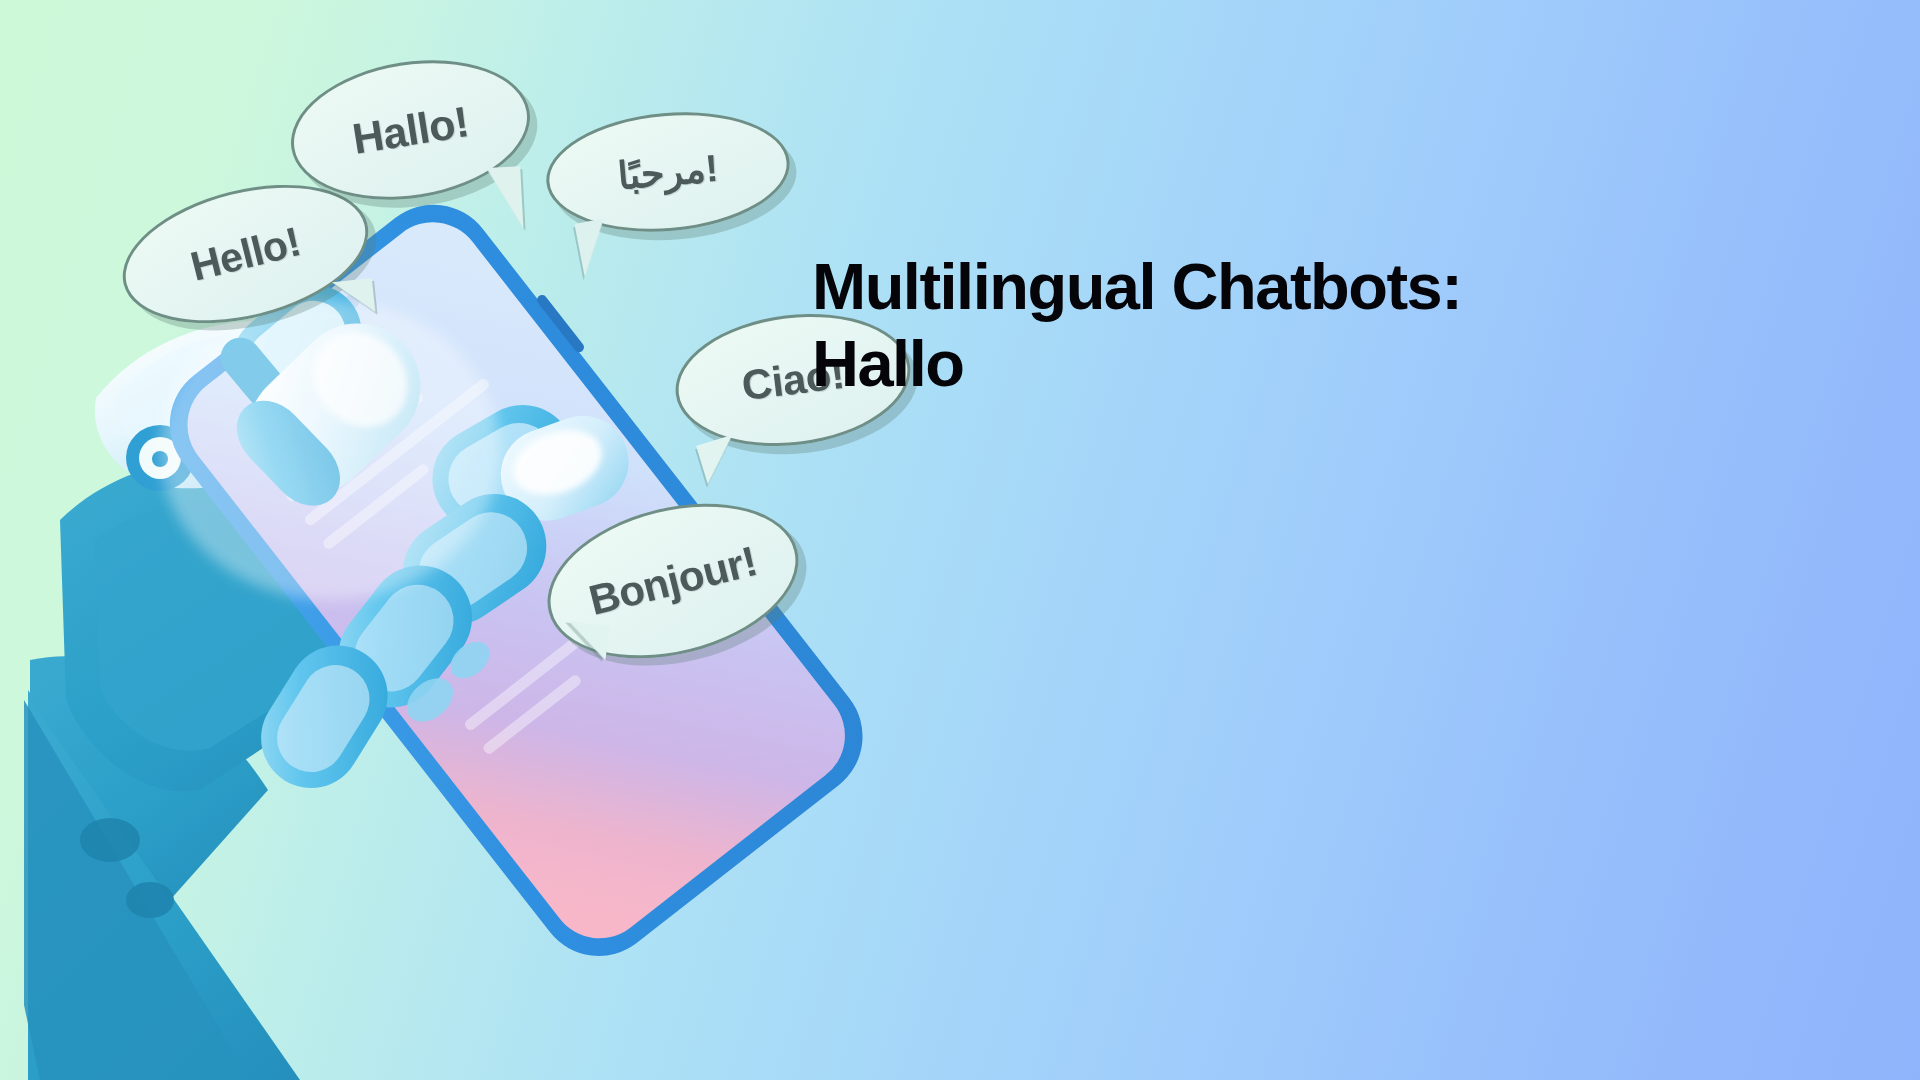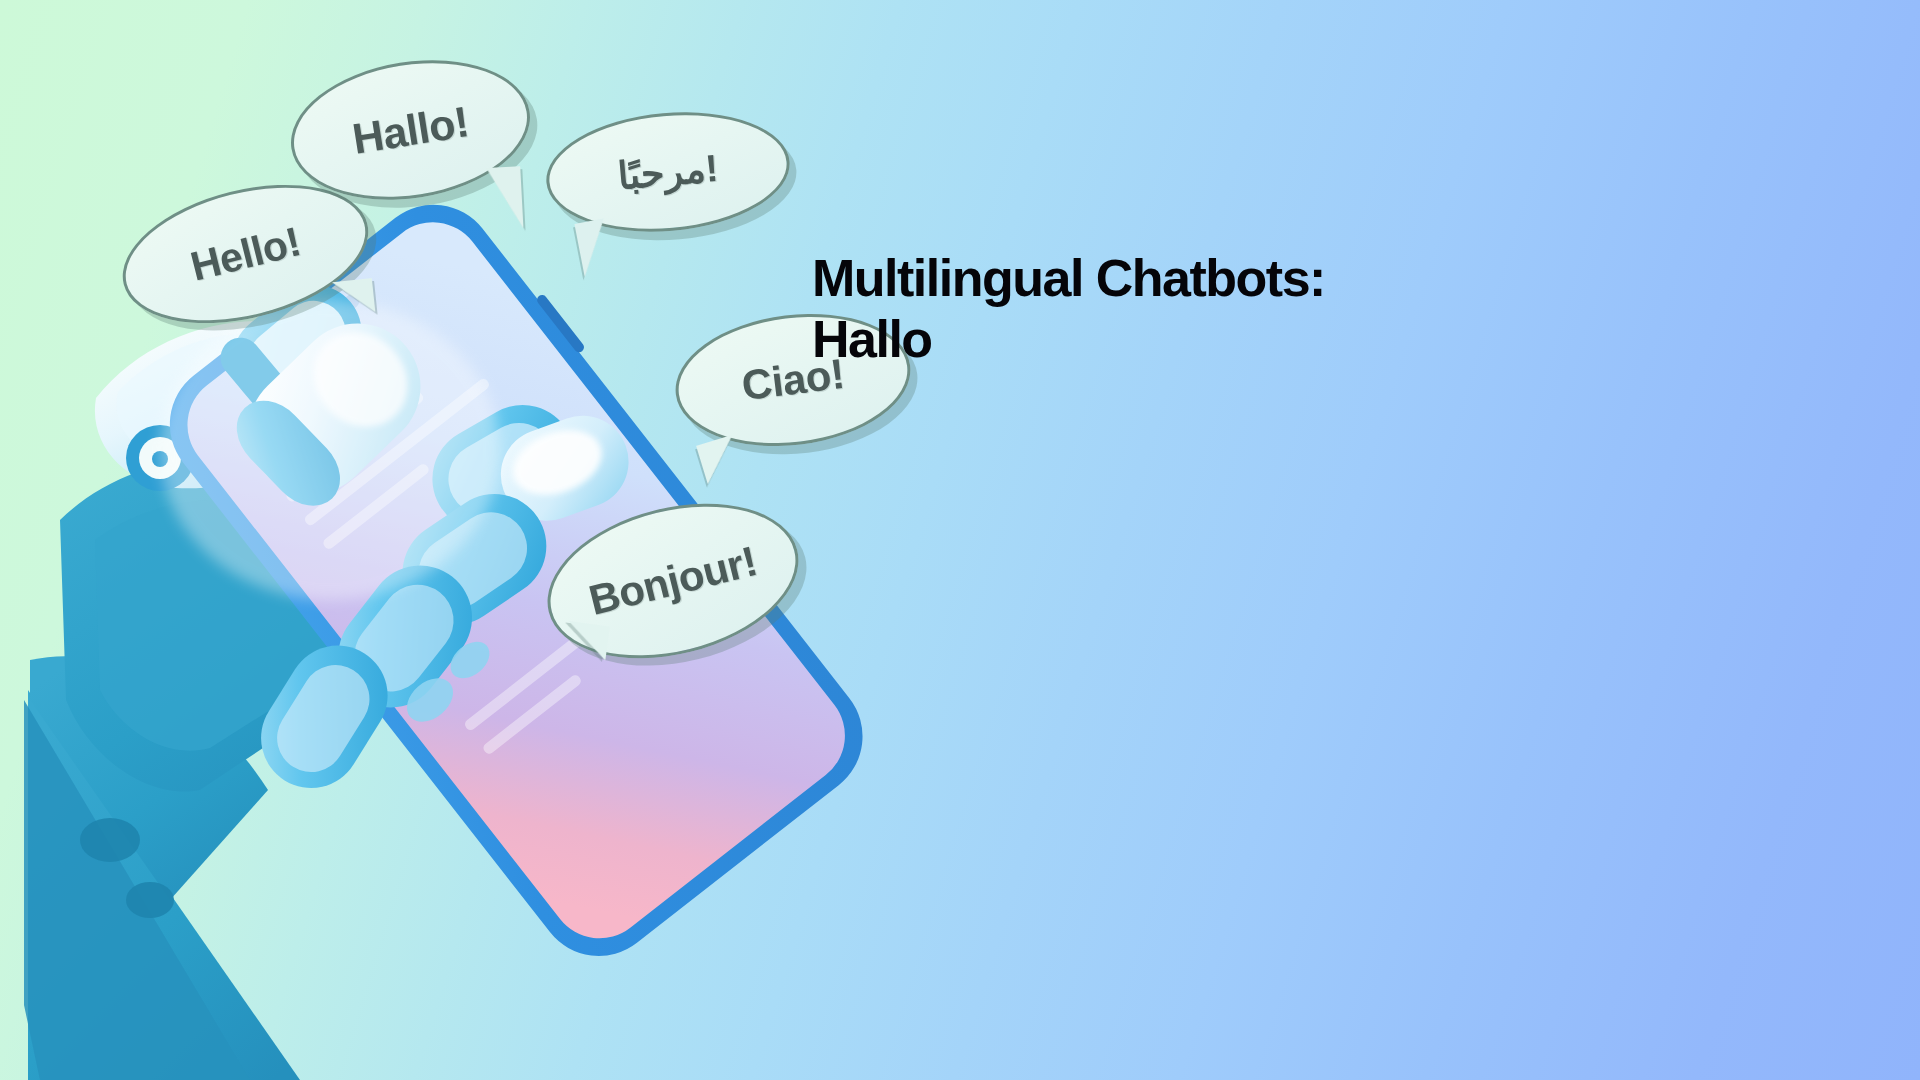--- a/index.html
+++ b/index.html
@@ -118,21 +118,21 @@
     border-width:0 42px 34px 0;
     border-color:transparent #e2f4f0 transparent transparent;
     filter:drop-shadow(-3px 2px 0 rgba(88,122,114,.32));
     transform:rotate(22deg);
   }
 
   
   #title{
     position:absolute;
     left:812px;top:247px;width:1060px;
-    font-size:52px;
+    font-size:65px;
     line-height:1.22;
     font-weight:800;
     color:#050509;
     letter-spacing:-1.5px;
     text-align:left;
   }
   #title .ln{display:block;}
   #title .ln2{margin-top:-2px;}
 </style>
 </head>

